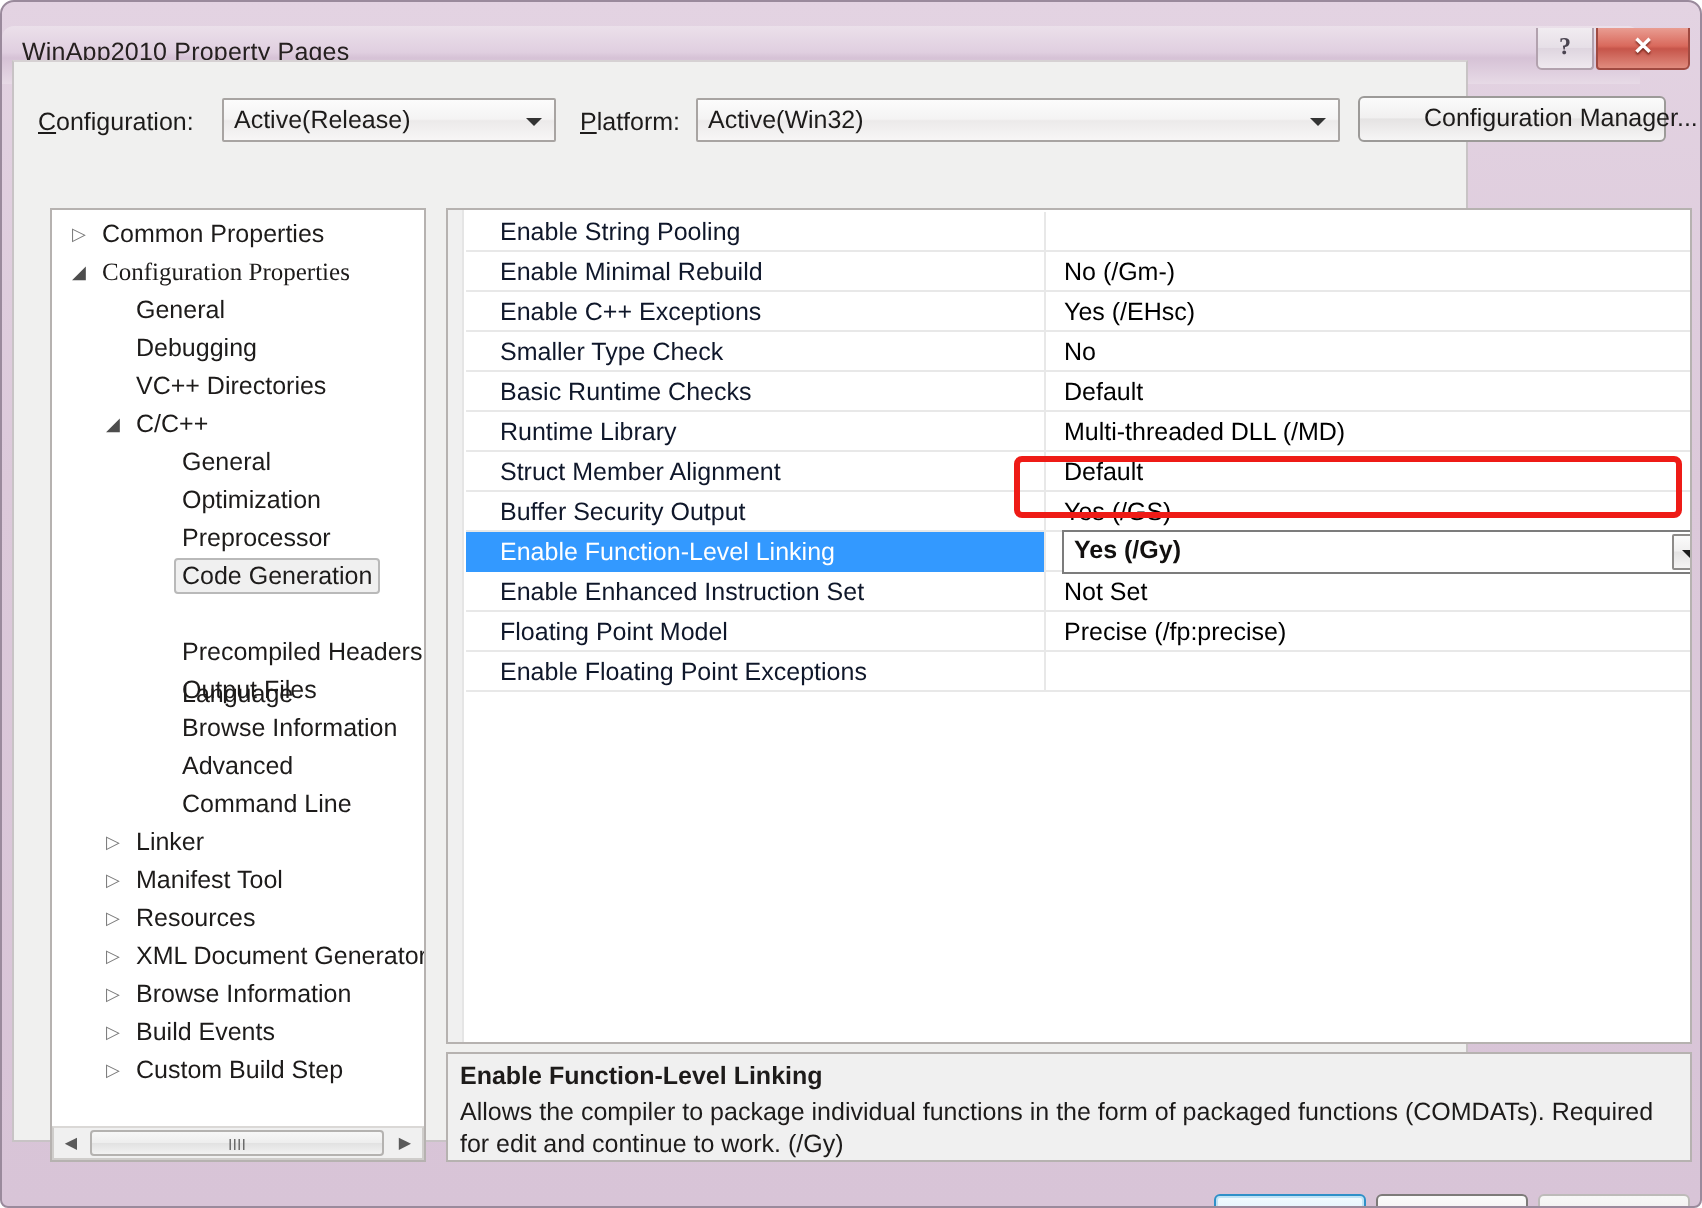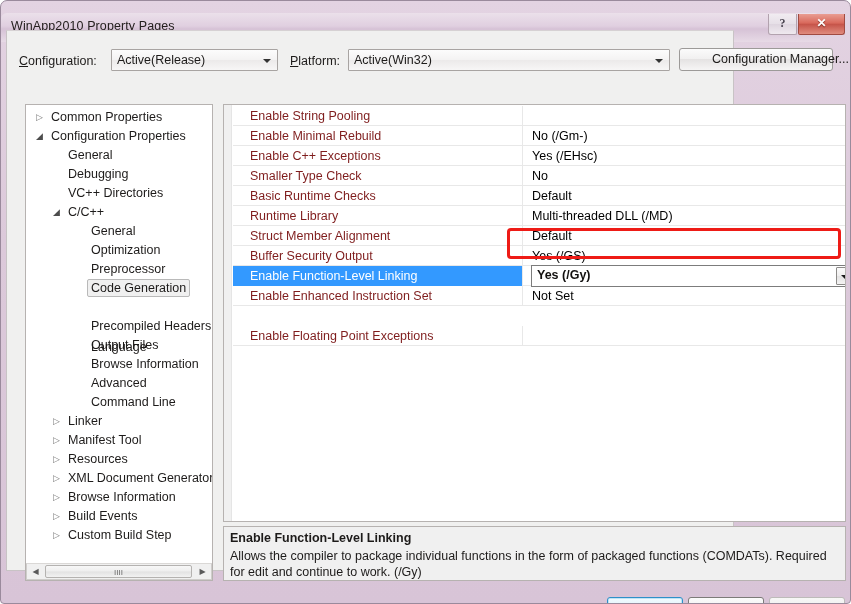--- a/index.html
+++ b/index.html
@@ -214,21 +214,21 @@
     position: absolute;
     left: 9px;
     width: 613px;
     height: 20px;
     border-bottom: 1px solid #e8e8e8;
   }
   .prow .pname {
     position: absolute;
     left: 17px; top: 3px;
     font-size: 12.5px;
-    color: #7f1d1d;
+    color: #0f172a;
     white-space: nowrap;
   }
   .prow .psep {
     position: absolute;
     left: 289px; top: 0;
     width: 1px; height: 20px;
     background: #e8e8e8;
   }
   .prow .pval {
     position: absolute;
@@ -383,21 +383,21 @@
     </div>
 
     <div class="btn" style="left:672px; top:17px; width:154px;">
       <span>Configuration Manager...</span>
     </div>
 
     <div id="treepanel">
         <div class="tglyph" style="left: 10px; top: 3px;">▷</div>
         <div class="tnode" style="left: 25px; top: 3px;"><span>Common Properties</span></div>
         <div class="tglyph open" style="left: 10px; top: 22px;">◢</div>
-        <div class="tnode" style="left: 25px; top: 22px;"><span>Configuration Properties</span></div>
+        <div class="tnode" style="left: 25px; top: 22px; font-family: Liberation Serif, serif;"><span>Configuration Properties</span></div>
         <div class="tnode" style="left: 42px; top: 41px;"><span>General</span></div>
         <div class="tnode" style="left: 42px; top: 60px;"><span>Debugging</span></div>
         <div class="tnode" style="left: 42px; top: 79px;"><span>VC++ Directories</span></div>
         <div class="tglyph open" style="left: 27px; top: 98px;">◢</div>
         <div class="tnode" style="left: 42px; top: 98px;"><span>C/C++</span></div>
         <div class="tnode" style="left: 65px; top: 117px;"><span>General</span></div>
         <div class="tnode" style="left: 65px; top: 136px;"><span>Optimization</span></div>
         <div class="tnode" style="left: 65px; top: 155px;"><span>Preprocessor</span></div>
         <div class="tnode sel" style="left: 65px; top: 174px;"><span>Code Generation</span></div>
         <div class="tnode" style="left: 65px; top: 193px; margin-top: 40px;"><span>Language</span></div>
@@ -481,20 +481,25 @@
             <div class="ebtn">
               <i></i>
             </div>
           </div>
         </div>
         <div class="prow" style="top: 181px;">
           <div class="psep"></div>
           <div class="pname">Enable Enhanced Instruction Set</div>
           <div class="pval">Not Set</div>
         </div>
+        <div class="prow" style="top: 201px;">
+          <div class="psep"></div>
+          <div class="pname">Floating Point Model</div>
+          <div class="pval">Precise (/fp:precise)</div>
+        </div>
         <div class="prow" style="top: 221px;">
           <div class="psep"></div>
           <div class="pname">Enable Floating Point Exceptions</div>
           <div class="pval"></div>
         </div>
       </div>
 
     <div id="descpane">
       <div id="desc-title">Enable Function-Level Linking</div>
       <div id="desc-body">Allows the compiler to package individual functions in the form of packaged functions (COMDATs). Required for edit and continue to work.    (/Gy)</div>

